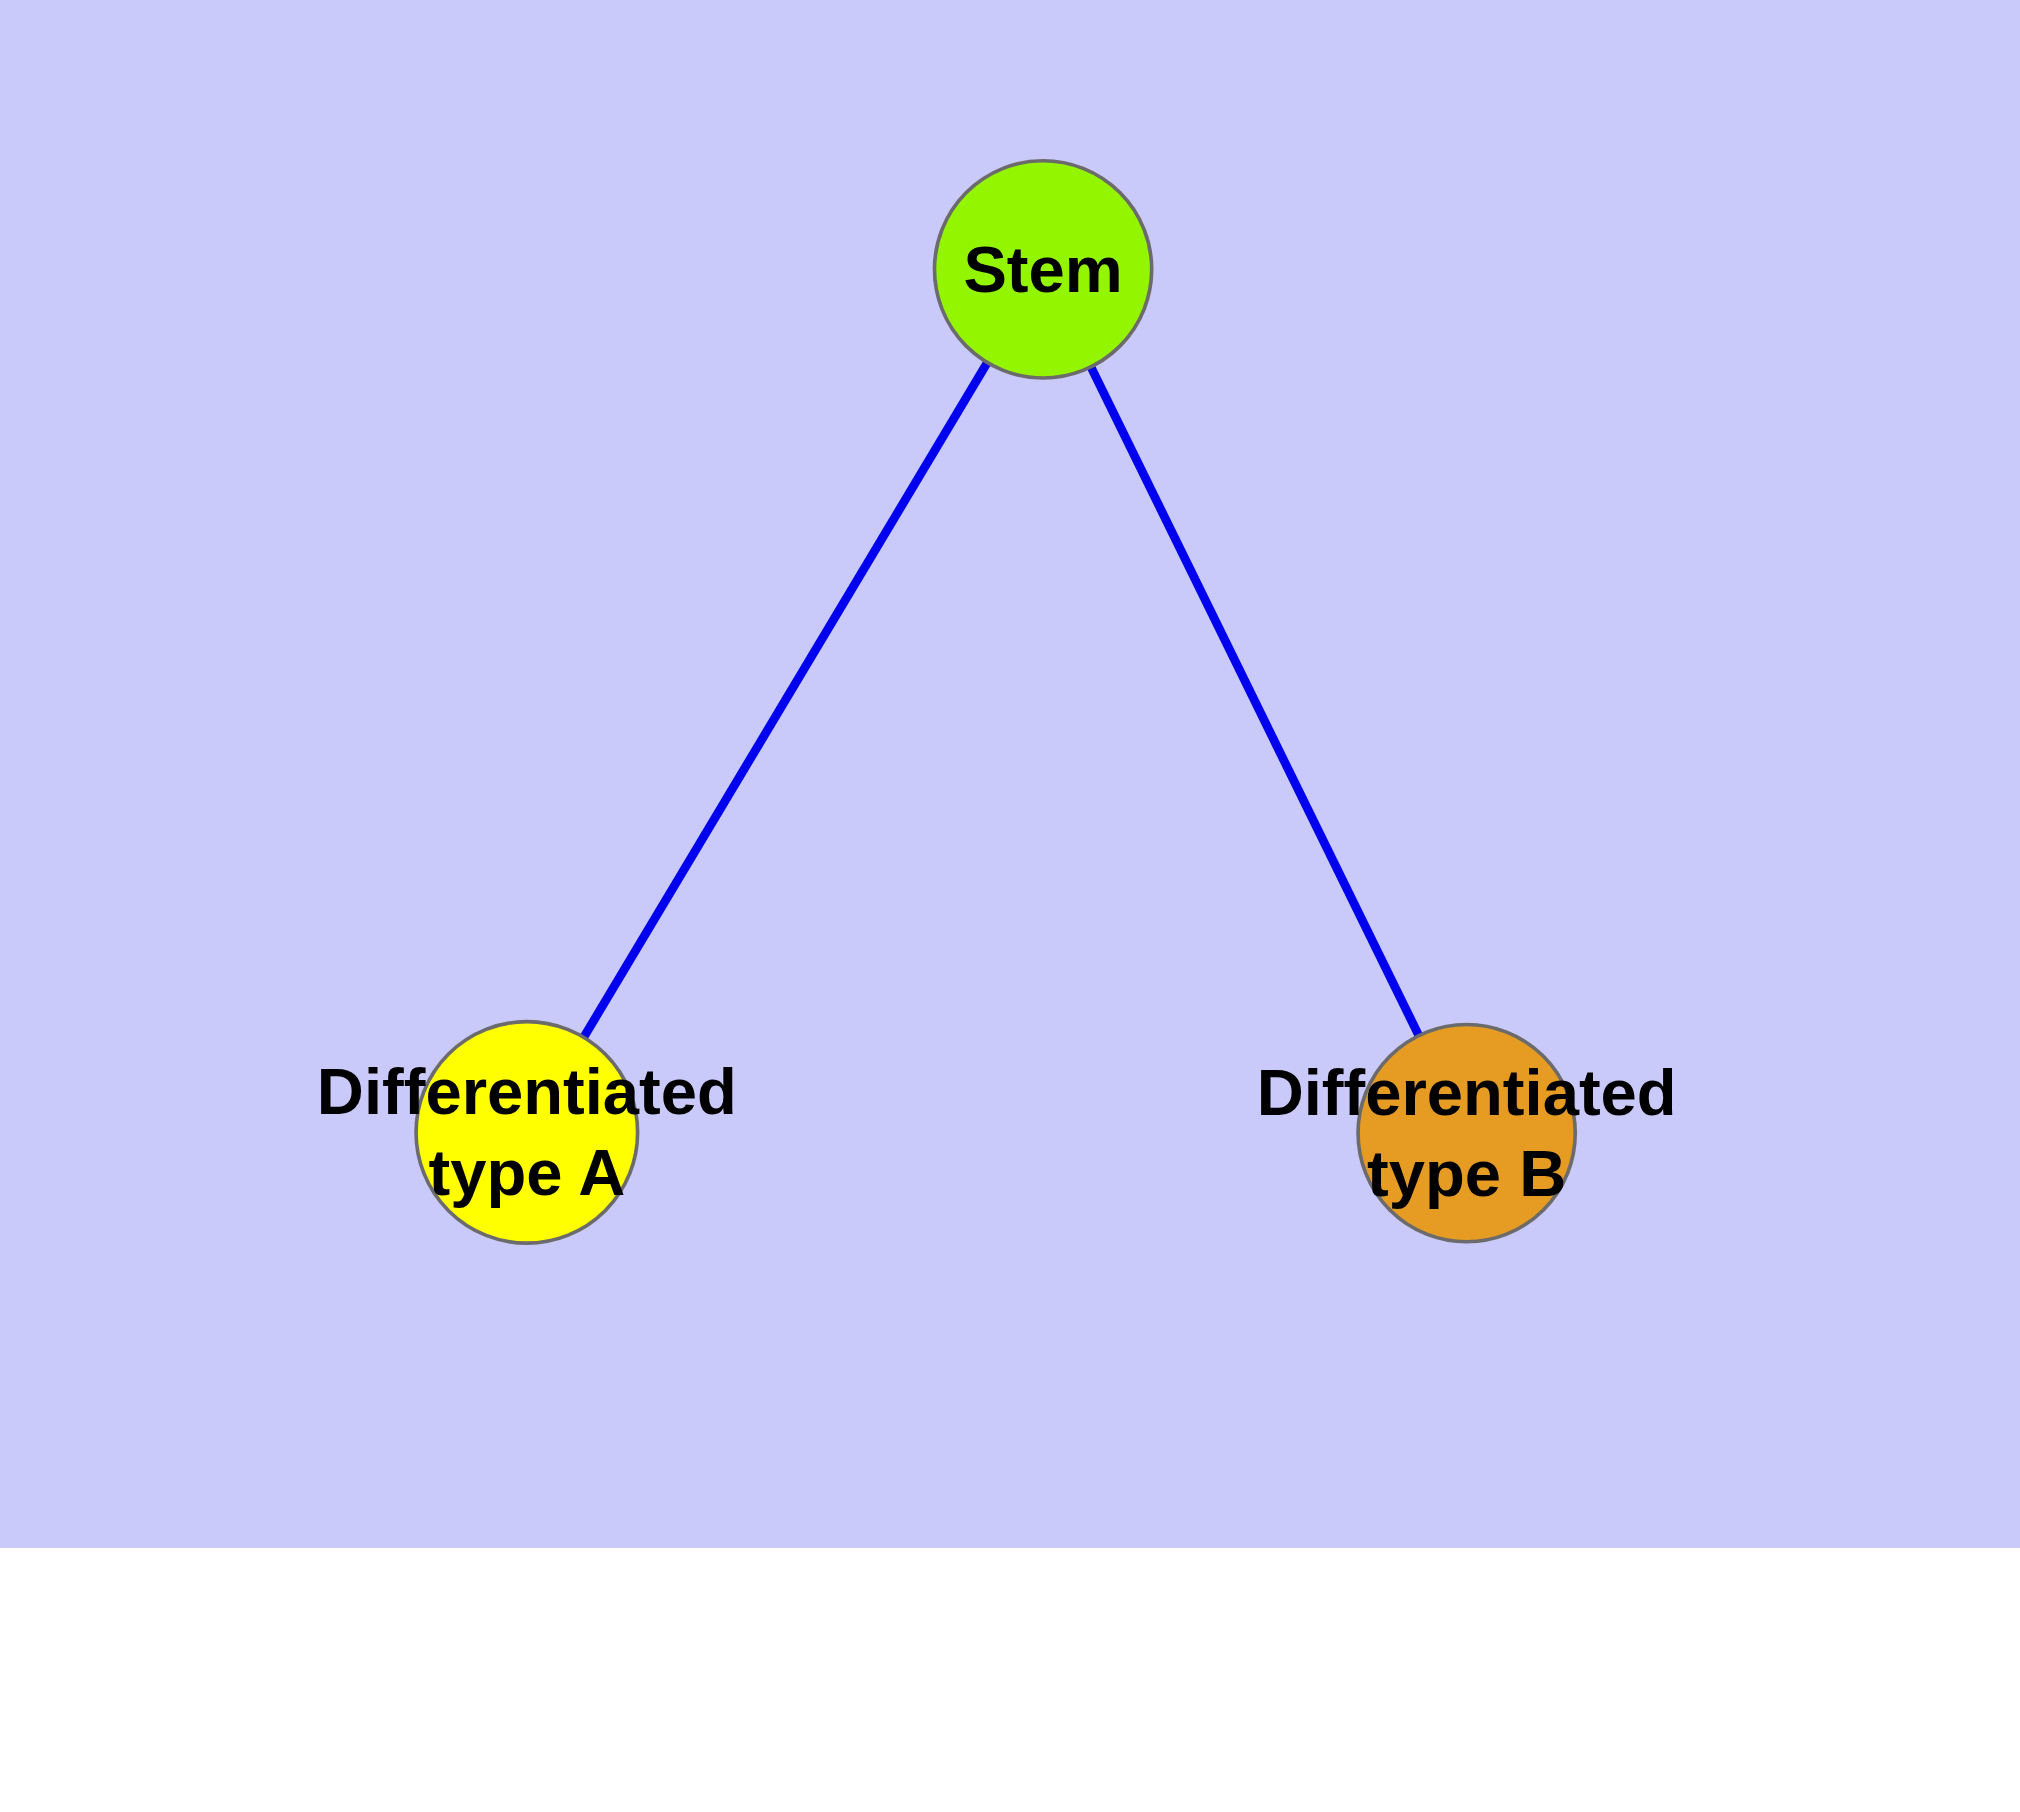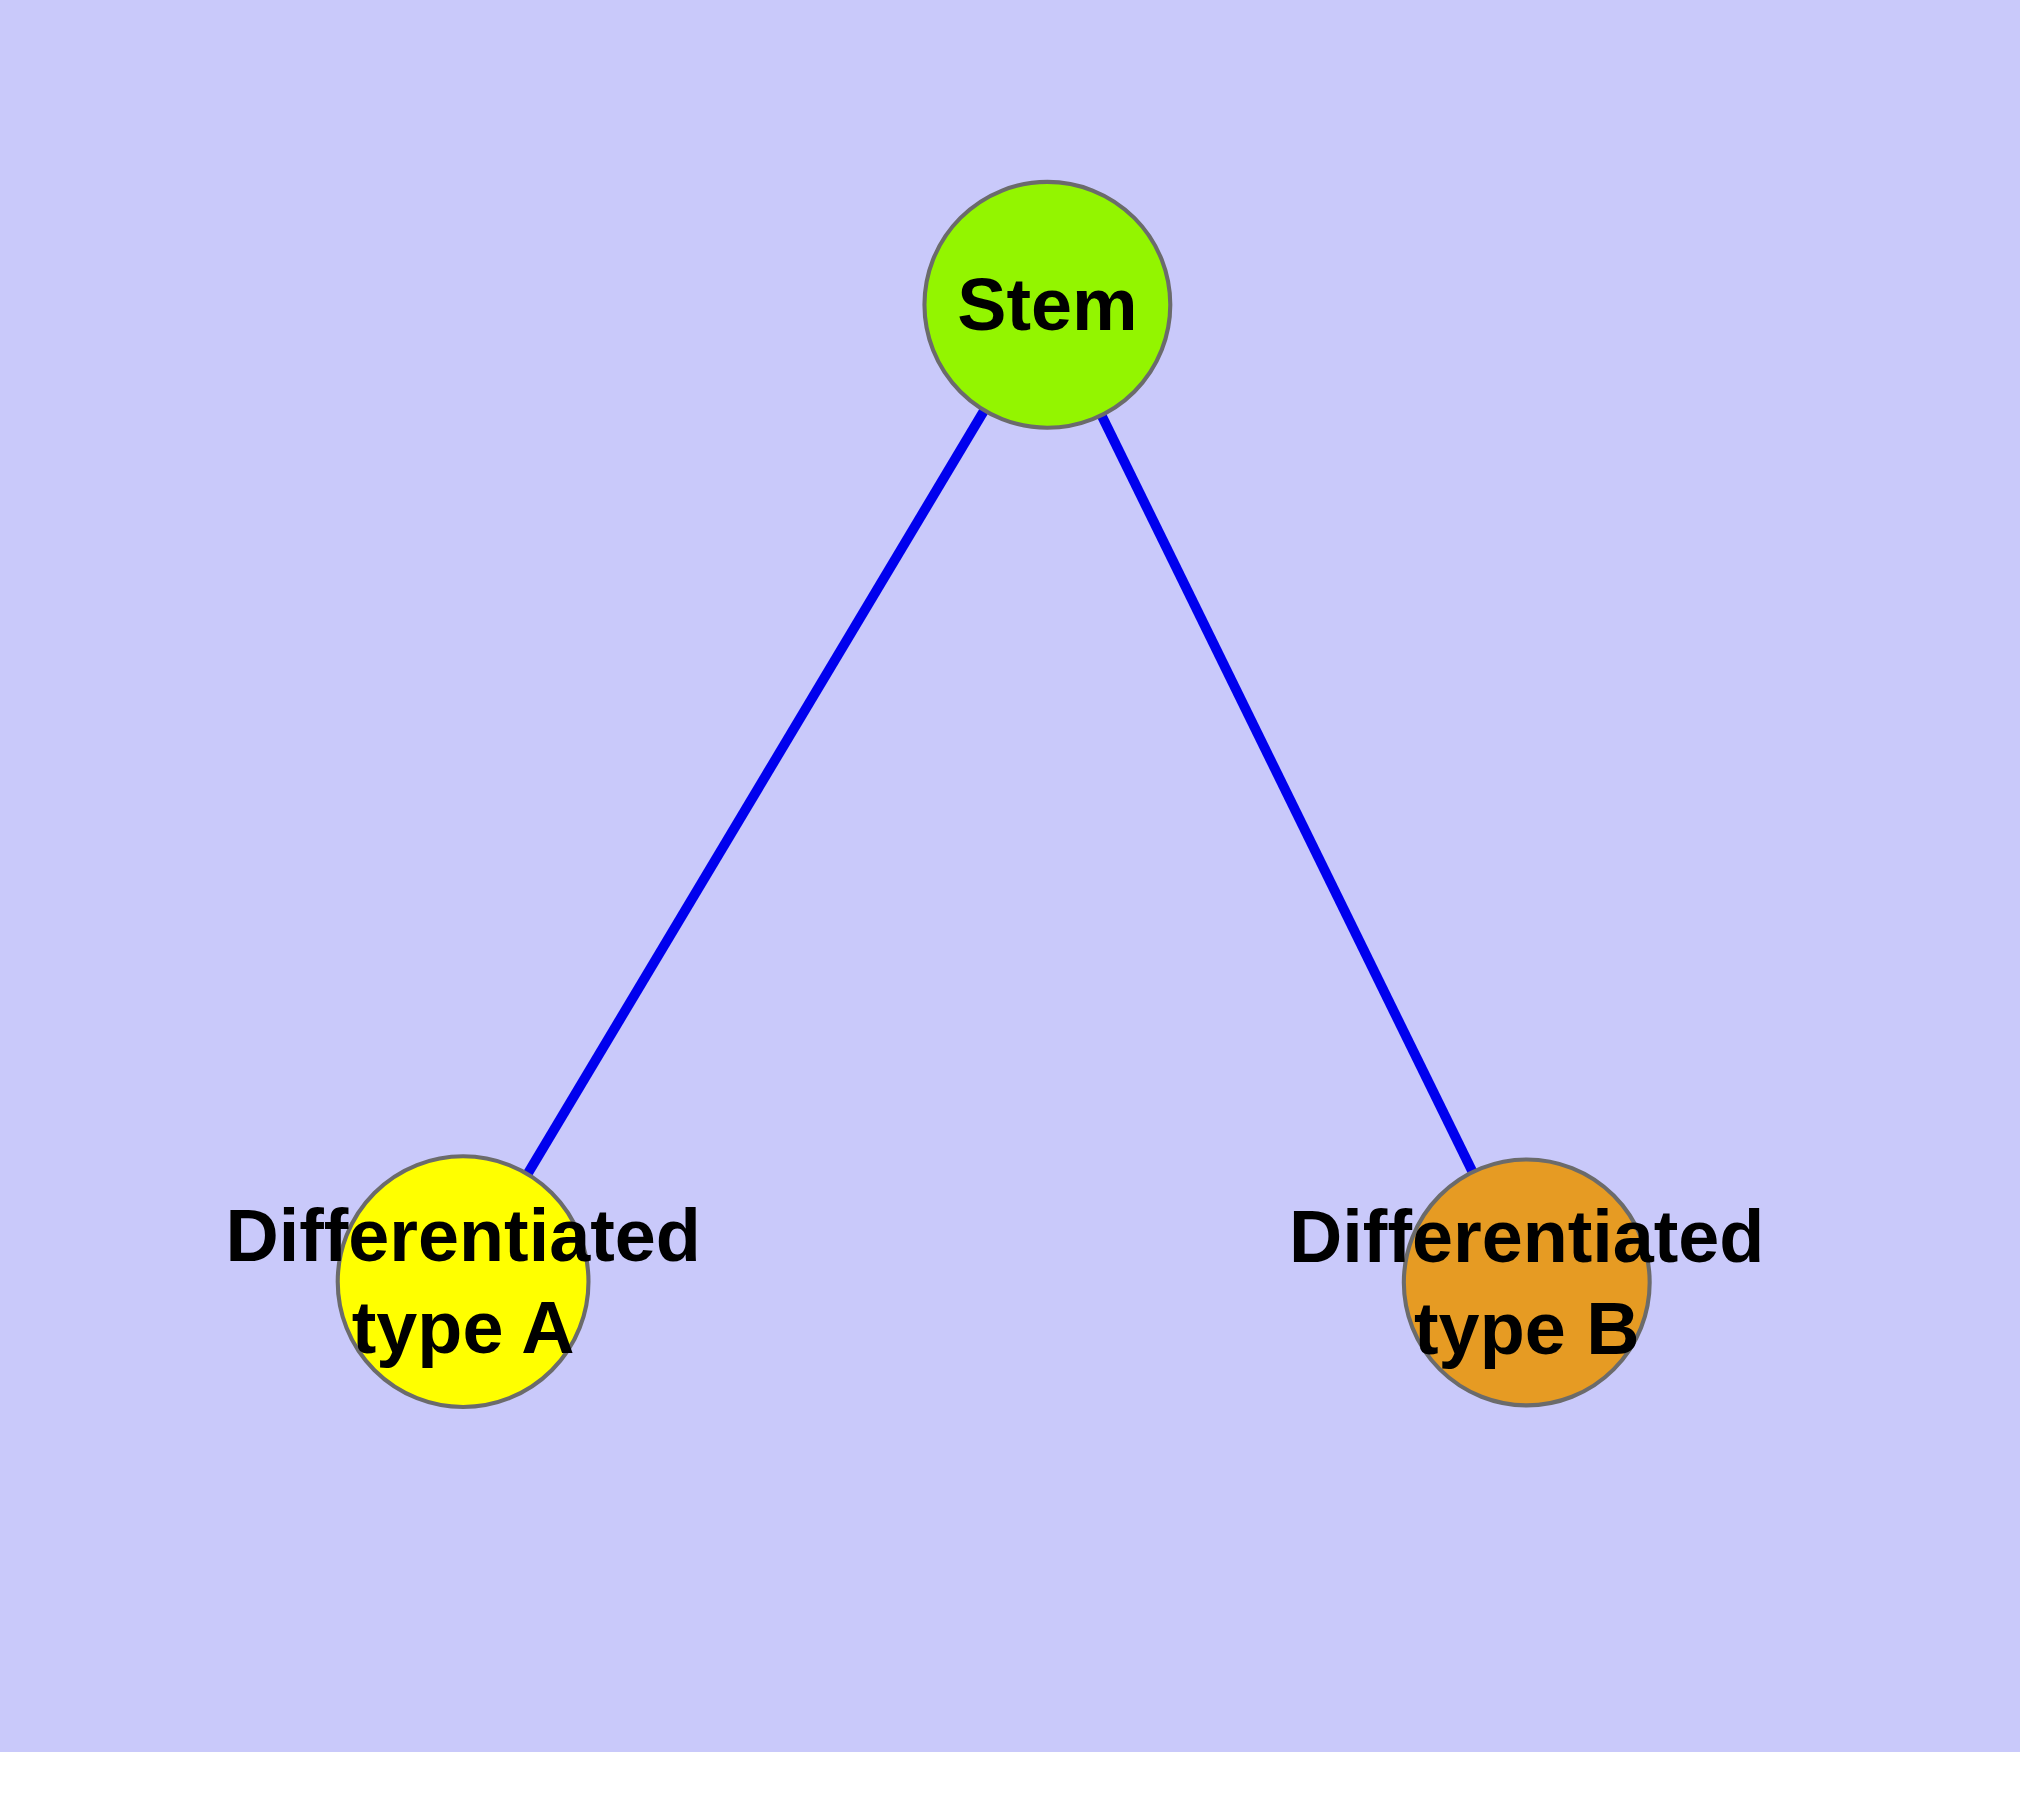--- a/index.html
+++ b/index.html
@@ -5,21 +5,21 @@
   html, body {
     margin: 0;
     padding: 0;
   }
   body {
     font-family: "Liberation Sans", "DejaVu Sans", sans-serif;
   }
   #canvas-wrap {
     position: relative;
     width: 2021px;
-    height: 1752px;
+    height: 1548px;
     overflow: hidden;
   }
   #graph-svg {
     display: block;
     width: 100%;
     height: 100%;
   }
   .node-label {
     font-family: "Liberation Sans", "DejaVu Sans", sans-serif;
     font-weight: bold;

